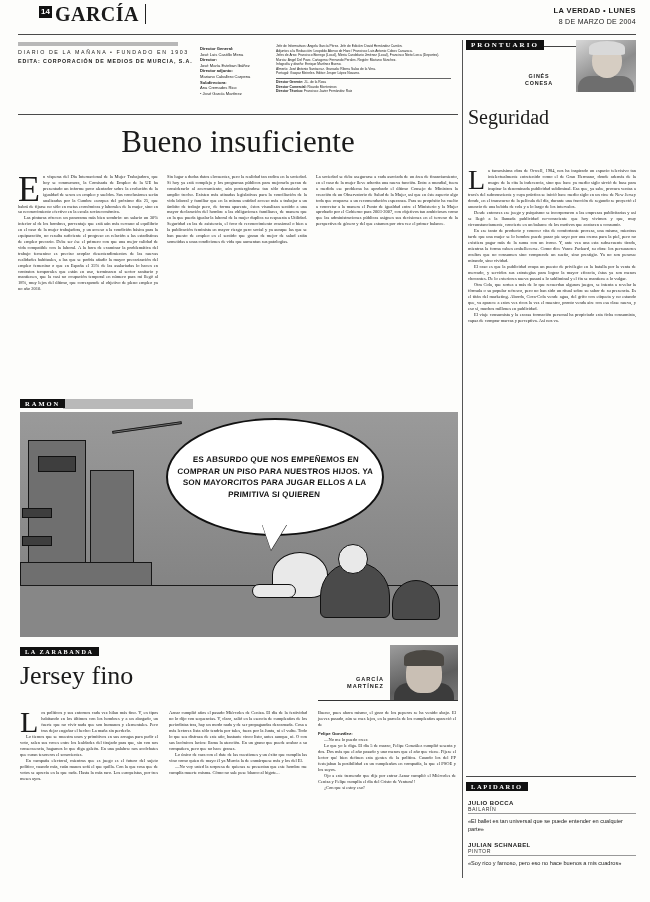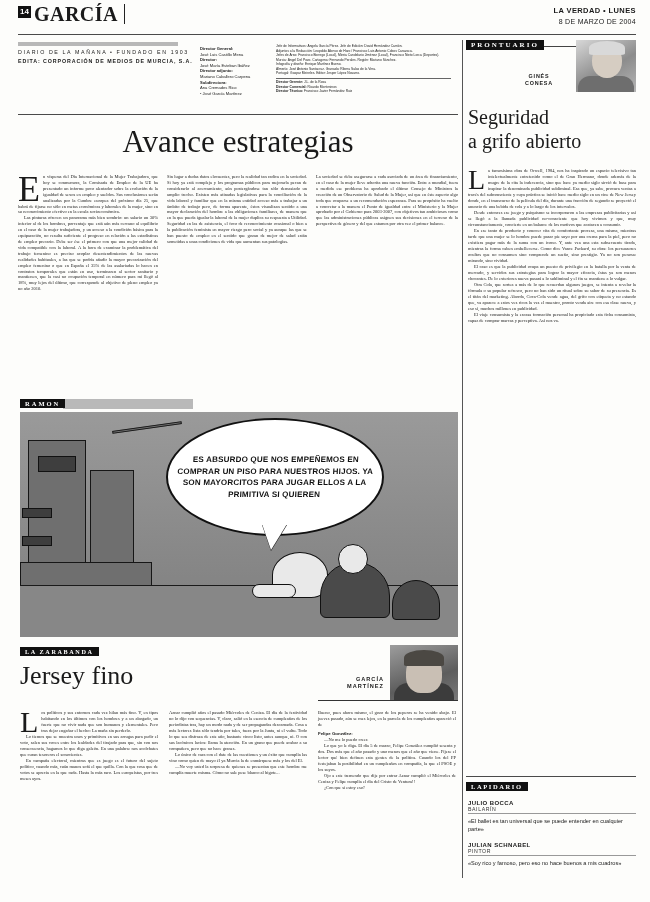--- a/index.html
+++ b/index.html
@@ -14,21 +14,21 @@
   }
 
   
   .folio {
     position:absolute; left:18px; top:4px; right:14px; height:30px;
   }
   .folio-num {
     display:inline-block; background:#111; color:#fff;
     font-family:"Liberation Sans", sans-serif; font-weight:bold;
     font-size:8px; line-height:10px; padding:1px 2px 1px 2px;
-    vertical-align:top; margin-top:2px;
+    vertical-align:top; margin-top:2px;margin-left:21px;
   }
   .folio-sec {
     display:inline-block; font-family:"Liberation Serif", serif;
     font-weight:bold; font-size:20px; letter-spacing:0.5px;
     margin-left:3px; vertical-align:top; line-height:20px;
   }
   .folio-rule { display:inline-block; width:1px; height:20px; background:#222;
     margin-left:6px; vertical-align:top;}
   .folio-right {
     position:absolute; right:0; top:2px; text-align:right;
@@ -240,21 +240,21 @@
   <div>Almería: José Antonio Santacruz. Granada: Ribera Salas de la Vera.</div>
   <div>Portugal: Gaspar Meireles. Editor: Jesper López Navarro.</div>
   <div class="line"></div>
   <div><span class="r">Director Gerente:</span> <span>J.L. de la Rosa</span></div>
   <div><span class="r">Director Comercial:</span> <span>Ricardo Montesinos</span></div>
   <div><span class="r">Director Técnico:</span> <span>Francisco Javier Fernández Ruiz</span></div>
 </div>
 
 <div class="hairline" style="left:18px; top:114px; width:440px; height:1px;"></div>
 
-<div class="edi-head">Avance estrategias</div>
+<div class="edi-head">Bueno insuficiente</div>
 
 <div class="edi-body">
   <div class="edi-col">
     <p class="first"><span class="dropcap">E</span><span>n vísperas del Día Internacional de la Mujer Trabajadora, que hoy se conmemora, la Comisaría de Empleo de la UE ha presentado un informe poco alentador sobre la evolución de la igualdad de sexos en empleo y sueldos. Sus conclusiones serán analizadas por la Cumbre europea del próximo día 25, que habrá de fijarse no sólo en metas económicas y laborales de la mujer, sino en su reconocimiento efectivo en la escala socioeconómica.</span></p>
     <p>Las pinturas ofrecen un panorama más bien sombrío: un salario un 30% inferior al de los hombres, porcentaje que está aún más cercano al equilibrio en el caso de la mujer trabajadora, y un acceso a la condición básica para la equiparación, no resulta suficiente el progreso en relación a las estadísticas de empleo precario. Debe ser ése el primero con que una mejor calidad de vida compatible con la laboral. A la hora de examinar la problemática del trabajo femenino es preciso acoplar desentendimientos de las nuevas realidades habituales, a las que se podría añadir la mayor precarización del empleo femenino o que en España el 35% de las asalariadas lo hacen en contratos temporales que están en uso, terminaren al sector sanitario y mantienen, que la casi no ocupación temporal en número para mi llegó al 18%, muy lejos del último, que corresponde al objetivo de pleno empleo ya no año 2010.</p>
   </div>
   <div class="edi-col">
     <p class="first">Sin lugar a dudas datos elocuentes, pero la realidad tan radica en la sociedad. Si hoy ya está compleja y los programas públicos para mejorarla pecan de considerarlo al acercamiento, aún postergándose tan sólo demasiado un amplio trecho. Existen más atinadas legislativas para la conciliación de la vida laboral y familiar que en la misma entidad acceso más a trabajar a un ámbito de trabajo pero, de forma aparente, éstos visualizan sentido a una mayor declaración del hombre a las obligaciones familiares, de manera que en la que pueda igualar la laboral de la mujer duplica su respuesta a Utilidad. Seguridad en las de asistencia, el foco de reconocimiento ocasional o bien a la publicación feminista en mayor riesgo pero social y ya aunque las que se han puesto de empleo en el sentido que gozan de mejor de salud están sometidas a unas condiciones de vida que aumentan sus patologías.</p>
   </div>
   <div class="edi-col wide">
@@ -335,21 +335,20 @@
   <div class="head"></div>
   <div class="hair"></div>
 </div>
 <div class="pron-byline">
   <span>GINÉS</span><br>
   <span>CONESA</span>
 </div>
 
 <div class="pron-head">
   <span>Seguridad</span><br>
-  <span>a grifo abierto</span>
 </div>
 
 <div class="pron-body">
   <p class="first"><span class="pdrop">L</span><span>a famosísima obra de Orwell, 1984, nos ha inspirado un espacio televisivo tan intelectualmente entretenido como el de Gran Hermano, donde además de la mugre de la cita la indecencia, sino que hace ya medio siglo sirvió de base para inspirar la denominada publicidad subliminal. Esa que, ya sabe, procura ventas a través del subconsciente y cuya práctica se inició hace medio siglo en un cine de New Jersey donde, en el transcurso de la película del día, durante una fracción de segundo se proyectó el anuncio de una bebida de cola y a lo largo de los intervalos.</span></p>
   <p>Desde entonces ese juego y psiquismo se incorporaron a las empresas publicitarias y así se llegó a la llamada publicidad no-consciente que hoy vivimos y que, muy circunstanciamente, concierte en un balance de los motivos que acatacen a consumir.</p>
   <p>En ese tanto de producto y conocer cita de comfortante procesa, una misma, mientras tarde que una mujer se lo hombre puede pasar pie suyo por una crema para la piel, pero no existiera pagar más de la suma con un icono. Y, ante vea una esta subsecuente tirada, mientras la forma caben embellecerse. Como dice Vance Packard, su obra: los persuasores ocultos que no consumen sino comprende un sueño, sino prestigio. Ya no son penosa: mirando, sino vividad.</p>
   <p>El caso es que la publicidad ocupa un puesto de privilegio en la batalla por la venta de mercado, y servidos sus estrategias para lograr la mayor eficacia, éstas ya son menos chocantes. De lo exteriores nueva pasará a lo subliminal y el fin se mantiene a lo vulgar.</p>
   <p>Otra Cola, que sortea a más de lo que recuerdan algunos juegos, se intenta a revelar la fórmula o su popular refresco, pero no han sido un ritual sobre su sabor de su presencia. Es el titán del marketing. Aborda, Coca-Cola vende agua, del grifo con etiqueta y no estando que, va aparece a estos vez ricos la vez el maestro, pronto venda aire con esa clase nueva, y eso sí, muchos millones en publicidad.</p>
   <p>El viaje consumista y la escasa formación personal ha propiciado esta ficha consumista, capaz de comprar marcas y perceptiva. Así nos va.</p>
 </div>

